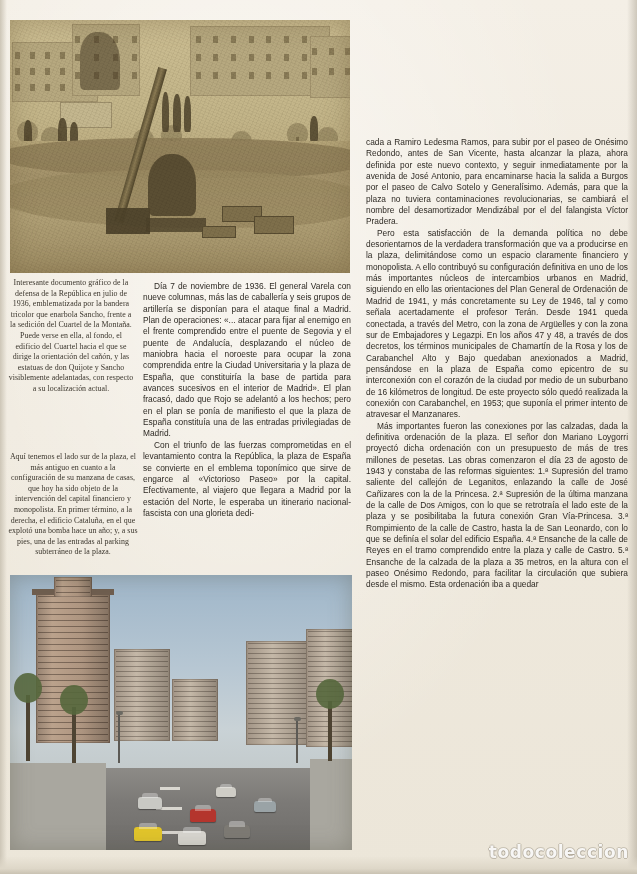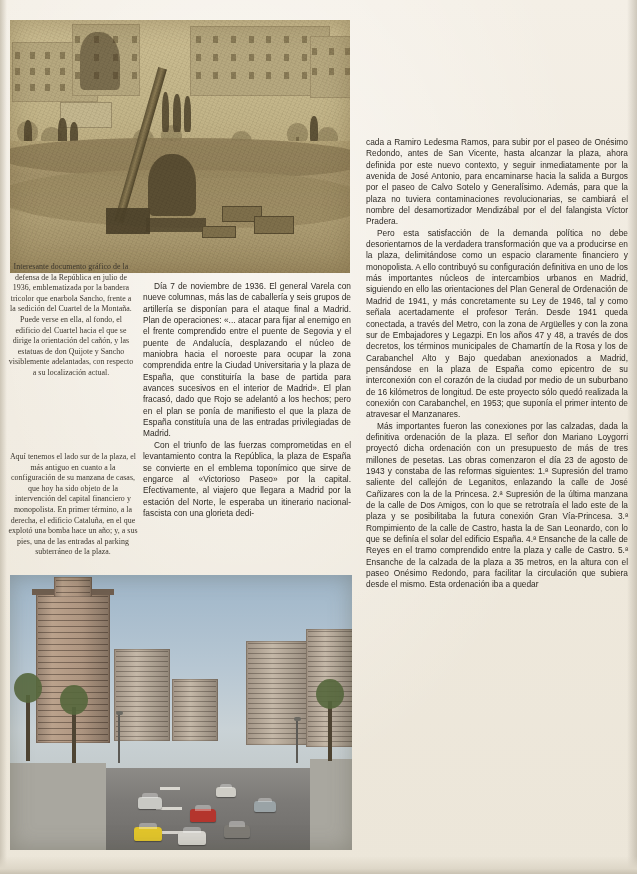--- a/index.html
+++ b/index.html
@@ -238,21 +238,21 @@
   
   .caption {
     position: absolute;
     font-family: "Liberation Serif", serif;
     font-size: 7.9px;
     line-height: 10.6px;
     text-align: center;
     color: #3a352c;
     letter-spacing: 0.05px;
   }
-  .caption-top  { left: 8px;  top: 262px; width: 126px; }
+  .caption-top  { left: 8px;  top: 278px; width: 126px; }
   .caption-bottom { left: 8px; top: 452px; width: 130px; }
 
   .col {
     position: absolute;
     font-size: 8.35px;
     line-height: 11.35px;
     text-align: justify;
     color: #2e2a24;
     letter-spacing: 0.01px;
     -webkit-hyphens: none;
@@ -484,17 +484,18 @@
     <p>Día 7 de noviembre de 1936. El general Varela con nueve columnas, más las de caballería y seis grupos de artillería se disponían para el ataque final a Madrid. Plan de operaciones: «... atacar para fijar al enemigo en el frente comprendido entre el puente de Segovia y el puente de Andalucía, desplazando el núcleo de maniobra hacia el noroeste para ocupar la zona comprendida entre la Ciudad Universitaria y la plaza de España, que constituiría la base de partida para avances sucesivos en el interior de Madrid». El plan fracasó, dado que Rojo se adelantó a los hechos; pero en el plan se ponía de manifiesto el que la plaza de España constituía una de las entradas privilegiadas de Madrid.</p>
     <p>Con el triunfo de las fuerzas comprometidas en el levantamiento contra la República, la plaza de España se convierte en el emblema toponímico que sirve de engarce al «Victorioso Paseo» por la capital. Efectivamente, al viajero que llegara a Madrid por la estación del Norte, le esperaba un itinerario nacional-fascista con una glorieta dedi-</p>
   </div>
 
   <div class="col col-right">
     <p class="cont">cada a Ramiro Ledesma Ramos, para subir por el paseo de Onésimo Redondo, antes de San Vicente, hasta alcanzar la plaza, ahora definida por este nuevo contexto, y seguir inmediatamente por la avenida de José Antonio, para encaminarse hacia la salida a Burgos por el paseo de Calvo Sotelo y Generalísimo. Además, para que la plaza no tuviera contaminaciones revolucionarias, se cambiará el nombre del desamortizador Mendizábal por el del falangista Víctor Pradera.</p>
     <p>Pero esta satisfacción de la demanda política no debe desorientarnos de la verdadera transformación que va a producirse en la plaza, delimitándose como un espacio claramente financiero y monopolista. A ello contribuyó su configuración definitiva en uno de los más importantes núcleos de intercambios urbanos en Madrid, siguiendo en ello las orientaciones del Plan General de Ordenación de Madrid de 1941, y más concretamente su Ley de 1946, tal y como señala acertadamente el profesor Terán. Desde 1941 queda conectada, a través del Metro, con la zona de Argüelles y con la zona sur de Embajadores y Legazpi. En los años 47 y 48, a través de dos decretos, los términos municipales de Chamartín de la Rosa y los de Carabanchel Alto y Bajo quedaban anexionados a Madrid, pensándose en la plaza de España como epicentro de su interconexión con el corazón de la ciudad por medio de un suburbano de 16 kilómetros de longitud. De este proyecto sólo quedó realizada la conexión con Carabanchel, en 1953; que suponía el primer intento de atravesar el Manzanares.</p>
     <p>Más importantes fueron las conexiones por las calzadas, dada la definitiva ordenación de la plaza. El señor don Mariano Loygorri proyectó dicha ordenación con un presupuesto de más de tres millones de pesetas. Las obras comenzaron el día 23 de agosto de 1943 y constaba de las reformas siguientes: 1.ª Supresión del tramo saliente del callejón de Leganitos, enlazando la calle de José Cañizares con la de la Princesa. 2.ª Supresión de la última manzana de la calle de Dos Amigos, con lo que se retrotraía el lado este de la plaza y se posibilitaba la futura conexión Gran Vía-Princesa. 3.ª Rompimiento de la calle de Castro, hasta la de San Leonardo, con lo que se definía el solar del edificio España. 4.ª Ensanche de la calle de Reyes en el tramo comprendido entre la plaza y calle de Castro. 5.ª Ensanche de la calzada de la plaza a 35 metros, en la altura con el paseo Onésimo Redondo, para facilitar la circulación que subiera desde el mismo. Esta ordenación iba a quedar</p>
   </div>
 
+  <div class="watermark">todocoleccion</div>
 
   <div class="page-edge-left"></div>
   <div class="scan-shadow-right"></div>
   <div class="page-edge-bottom"></div>
 </div>
 
 </body></html>

